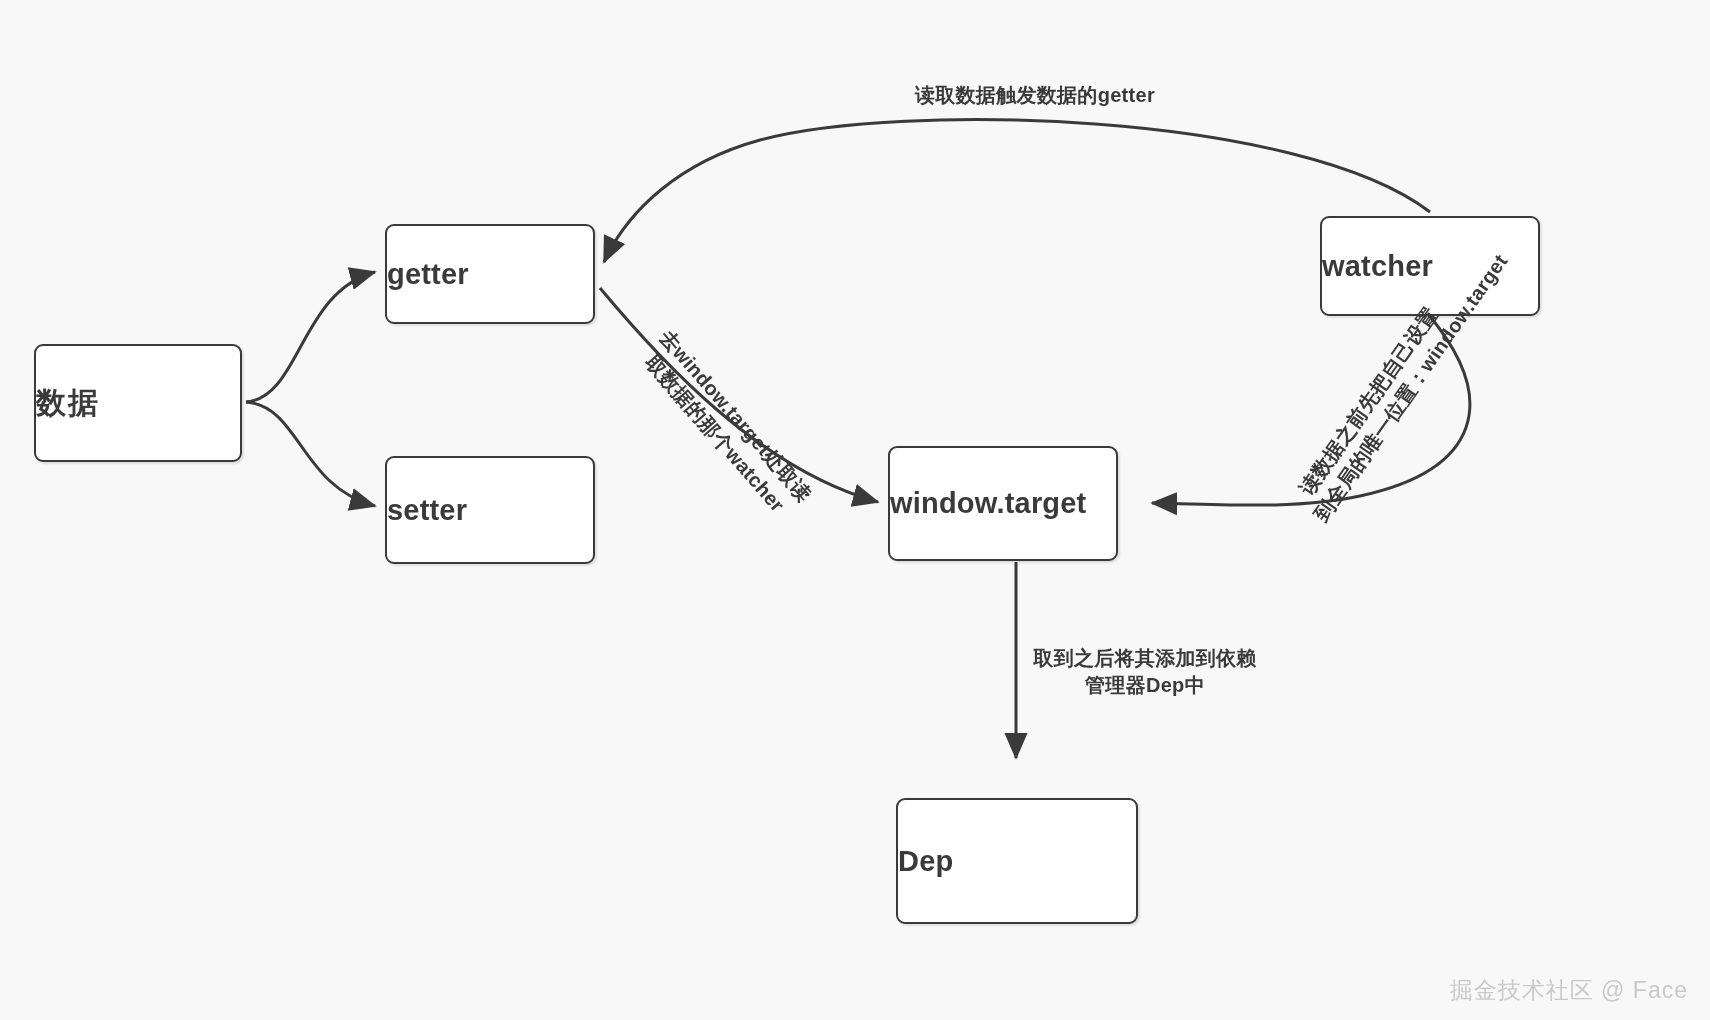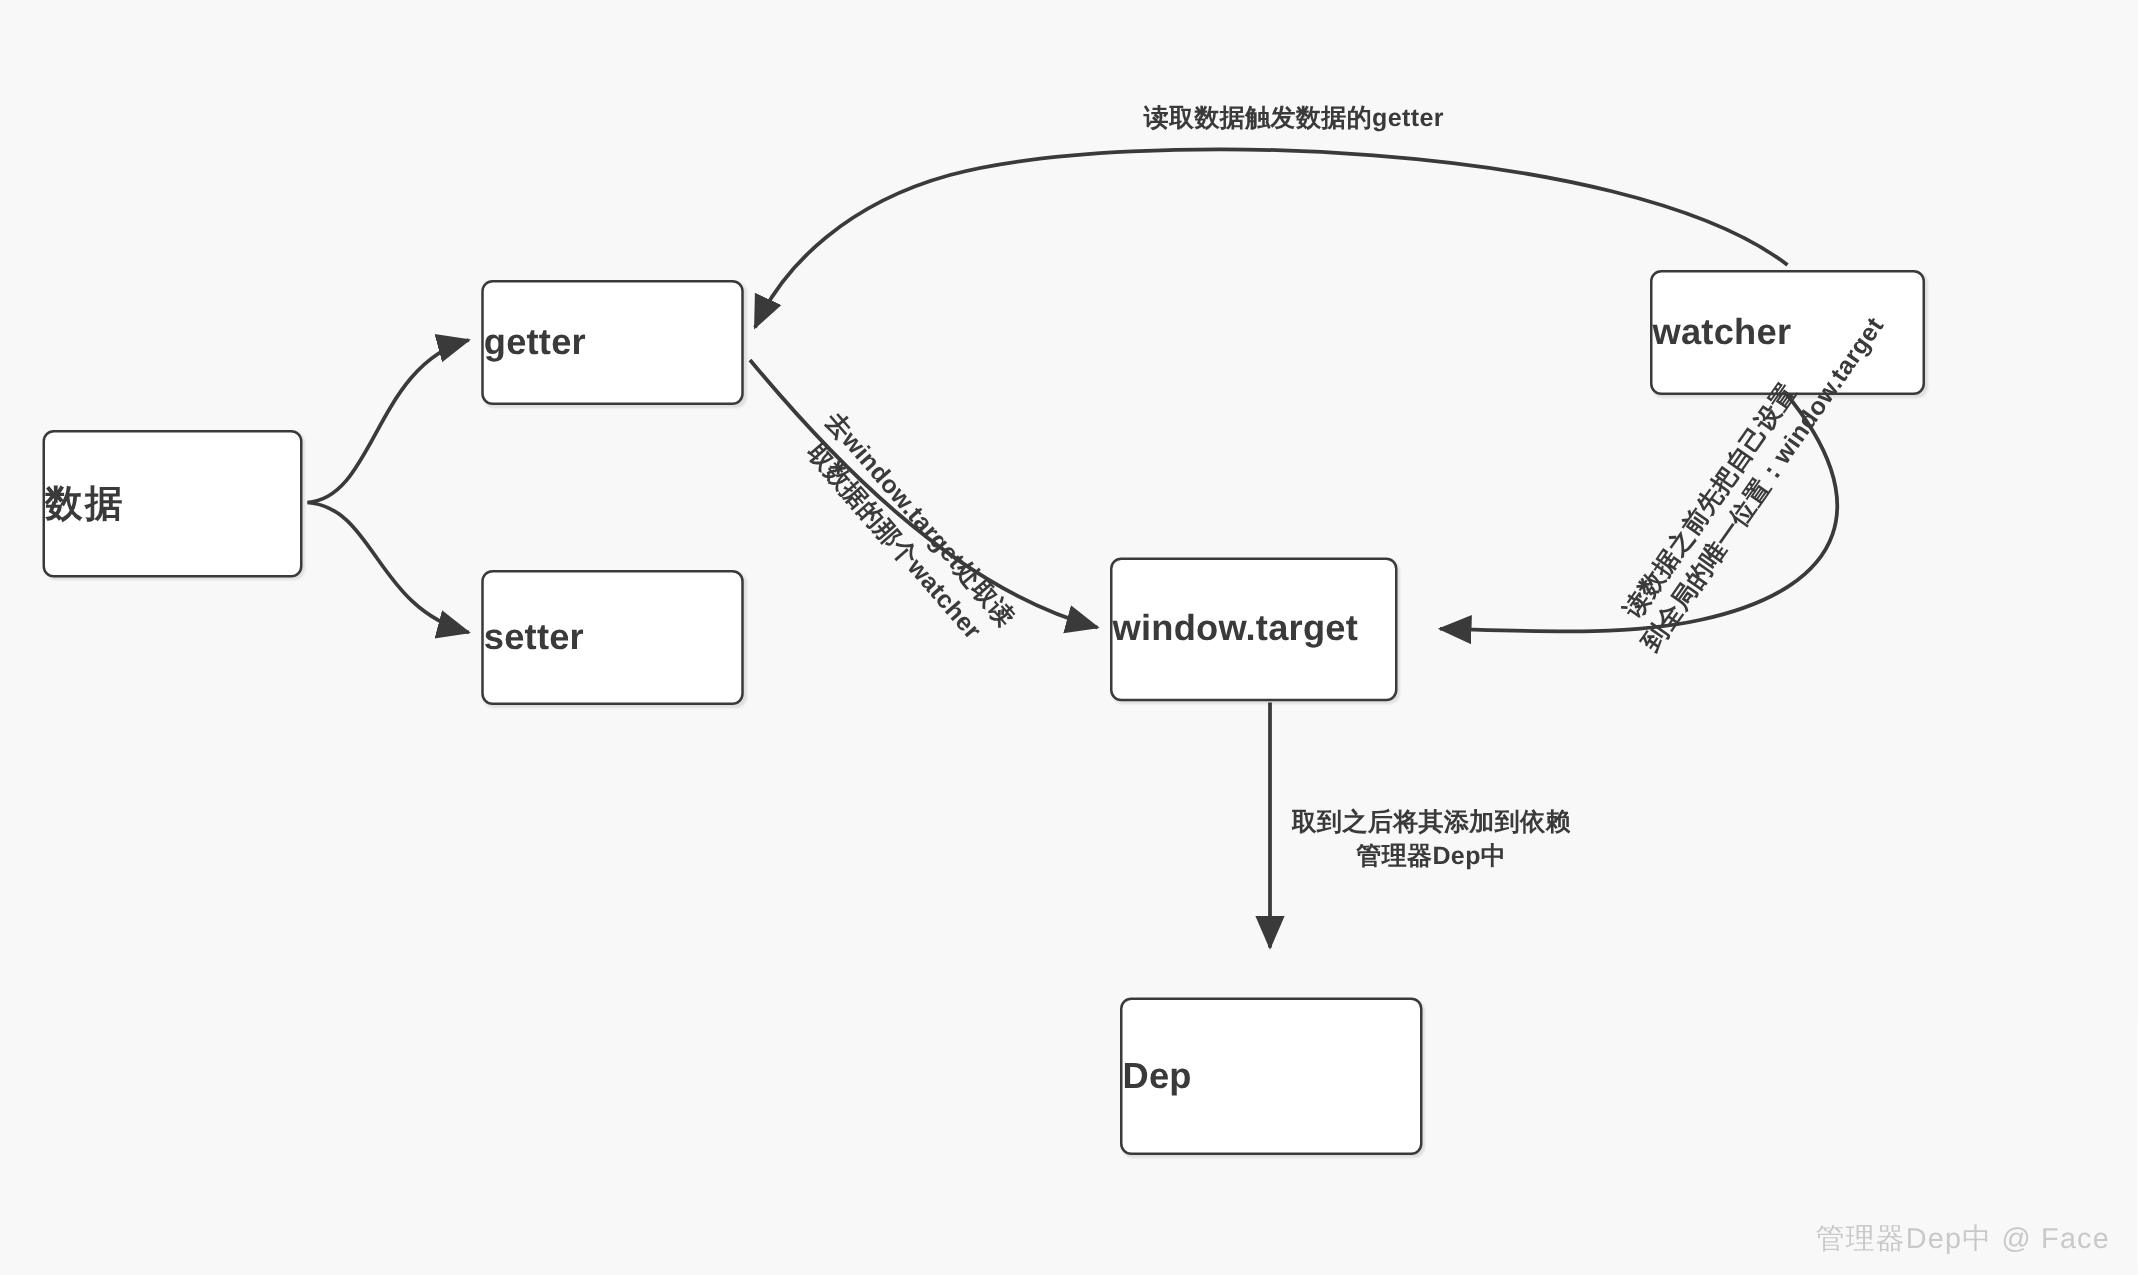--- a/index.html
+++ b/index.html
@@ -129,15 +129,15 @@
 
   <div class="edge-label rotated-left" style="left:610px; top:398px; width:230px;">去window.target处取读
 取数据的那个watcher</div>
 
   <div class="edge-label rotated-right" style="left:1255px; top:382px; width:250px;">读数据之前先把自己设置
 到全局的唯一位置：window.target</div>
 
   <div class="edge-label" style="left:1020px; top:645px; width:250px;">取到之后将其添加到依赖
 管理器Dep中</div>
 
-  <div id="watermark">管理器Dep中 @ Face</div>
+  <div id="watermark">掘金技术社区 @ Face</div>
 
 </div>
 
 </body></html>

